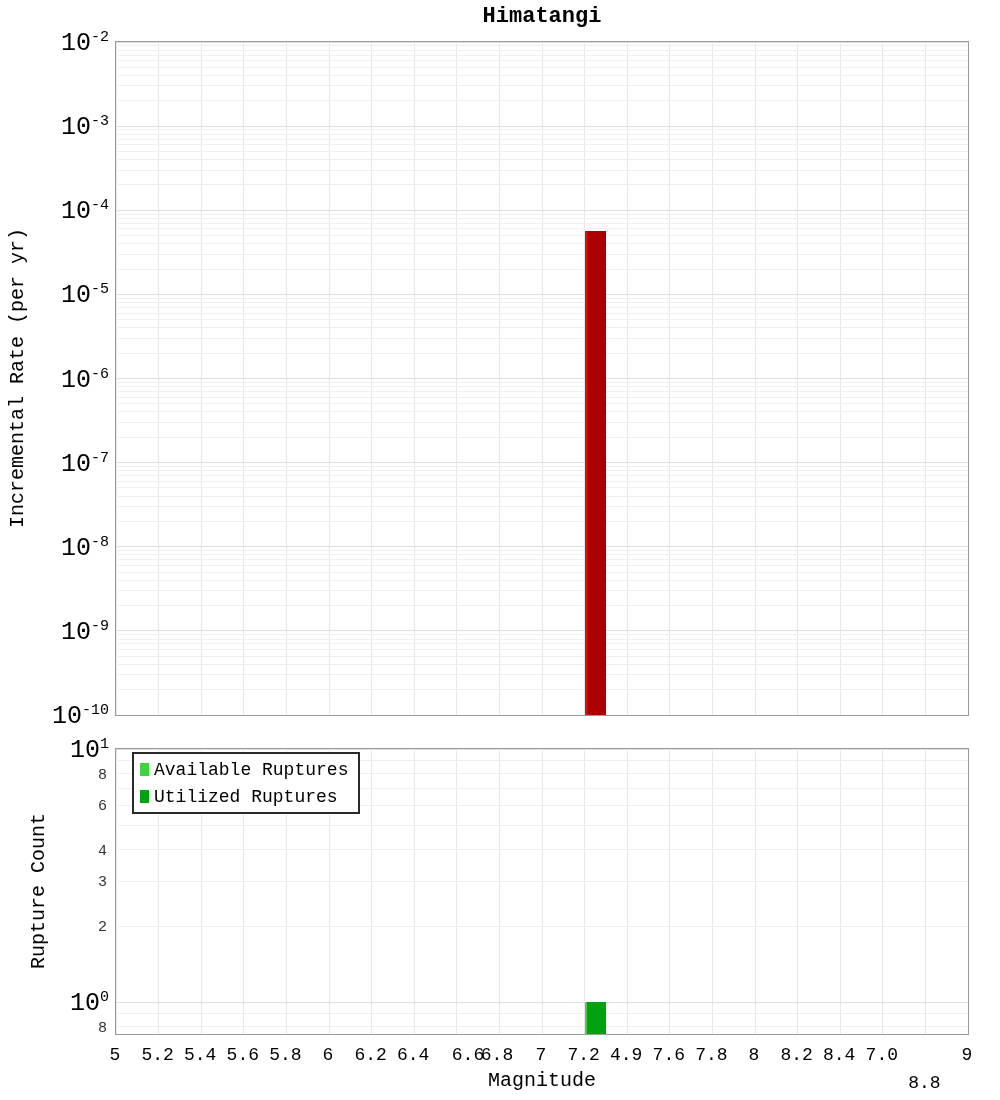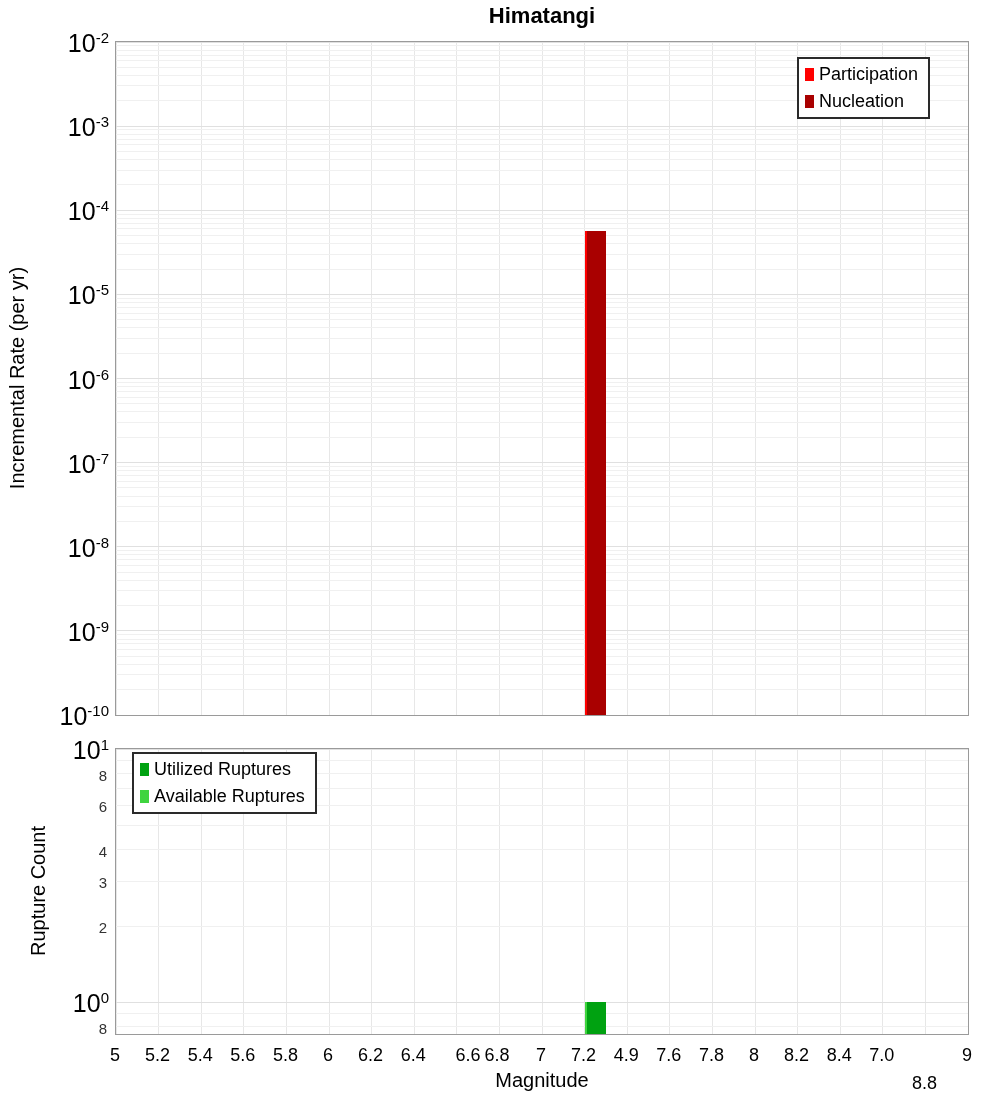--- a/index.html
+++ b/index.html
@@ -1,18 +1,18 @@
 <!DOCTYPE html>
 <html><head>
 <meta charset="utf-8">
 <style>
   html,body{margin:0;padding:0;background:#fff;}
   #wrap{
     position:relative;width:1000px;height:1100px;background:#fff;overflow:hidden;
-    font-family:Liberation Sans, sans-serif;color:#000;
+    font-family:Liberation Mono, monospace;color:#000;
   }
   .chart-title{
     position:absolute;left:542px;top:16px;transform:translate(-50%,-50%);
     font-size:22px;font-weight:bold;white-space:nowrap;
   }
   .plot{
     position:absolute;background:#fff;border:1.5px solid #9a9a9a;
     box-sizing:border-box;overflow:hidden;
   }
   #plot-rate{left:115px;top:41px;width:854px;height:675px;}
@@ -194,39 +194,29 @@
       <div class="grid-h-minor" style="top: 75.7651px;"></div>
       <div class="grid-h-minor" style="top: 55.7047px;"></div>
       <div class="grid-h-minor" style="top: 38.744px;"></div>
       <div class="grid-h-minor" style="top: 24.0519px;"></div>
       <div class="grid-h-minor" style="top: 11.0925px;"></div>
       <div class="grid-h-major" style="top: -0.5px;"></div>
       <div class="bar" style="left: 468.6px; width: 21.3px; top: 253.347px; height: 31.6529px; background-color: rgb(63, 212, 63);"></div>
       <div class="bar" style="left: 470.6px; width: 19.3px; top: 253.347px; height: 31.6529px; background-color: rgb(0, 162, 17);"></div>
     </div>
 
-  <div class="legend" id="legend-rate">
+
+  <div class="legend" id="legend-count">
     <div class="legend-item">
-      <span class="swatch" style="background-color: rgb(255, 0, 0);"></span>
-      <span class="legend-label">Participation</span>
-    </div>
-    <div class="legend-item">
-      <span class="swatch" style="background-color: rgb(169, 0, 0);"></span>
-      <span class="legend-label">Nucleation</span>
-    </div>
-  </div>
-
-  <div class="legend" id="legend-count">
+      <span class="swatch" style="background-color: rgb(63, 212, 63);"></span>
+      <span class="legend-label">Available Ruptures</span>
+    </div>
     <div class="legend-item">
       <span class="swatch" style="background-color: rgb(0, 162, 17);"></span>
       <span class="legend-label">Utilized Ruptures</span>
-    </div>
-    <div class="legend-item">
-      <span class="swatch" style="background-color: rgb(63, 212, 63);"></span>
-      <span class="legend-label">Available Ruptures</span>
     </div>
   </div>
 
 <div class="ylab-major" style="left: 109px; top: 43px;">10<sup>-2</sup></div>
     <div class="ylab-major" style="left: 109px; top: 127.125px;">10<sup>-3</sup></div>
     <div class="ylab-major" style="left: 109px; top: 211.25px;">10<sup>-4</sup></div>
     <div class="ylab-major" style="left: 109px; top: 295.375px;">10<sup>-5</sup></div>
     <div class="ylab-major" style="left: 109px; top: 379.5px;">10<sup>-6</sup></div>
     <div class="ylab-major" style="left: 109px; top: 463.625px;">10<sup>-7</sup></div>
     <div class="ylab-major" style="left: 109px; top: 547.75px;">10<sup>-8</sup></div>

